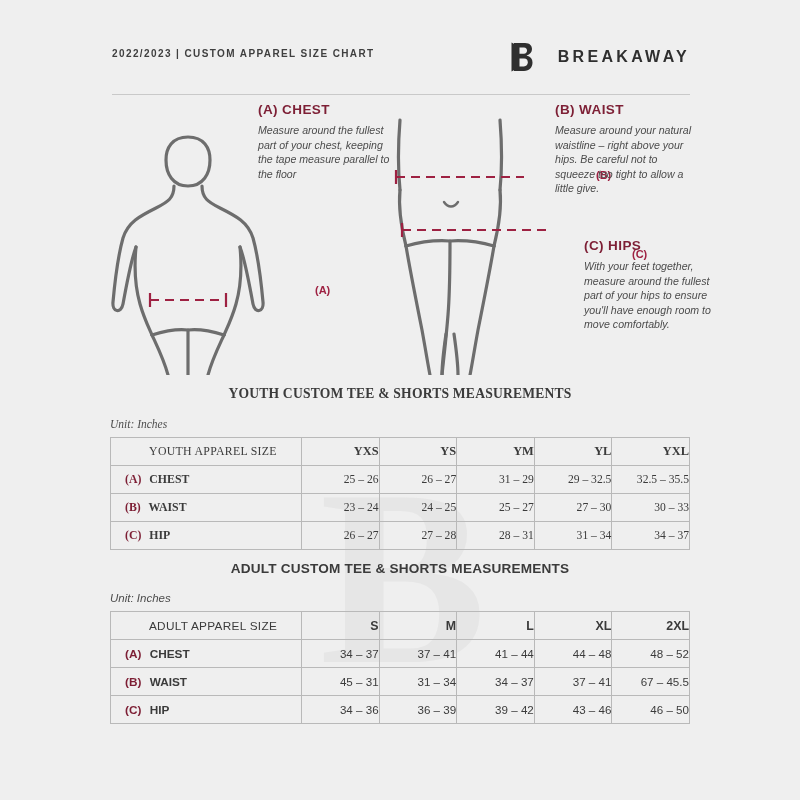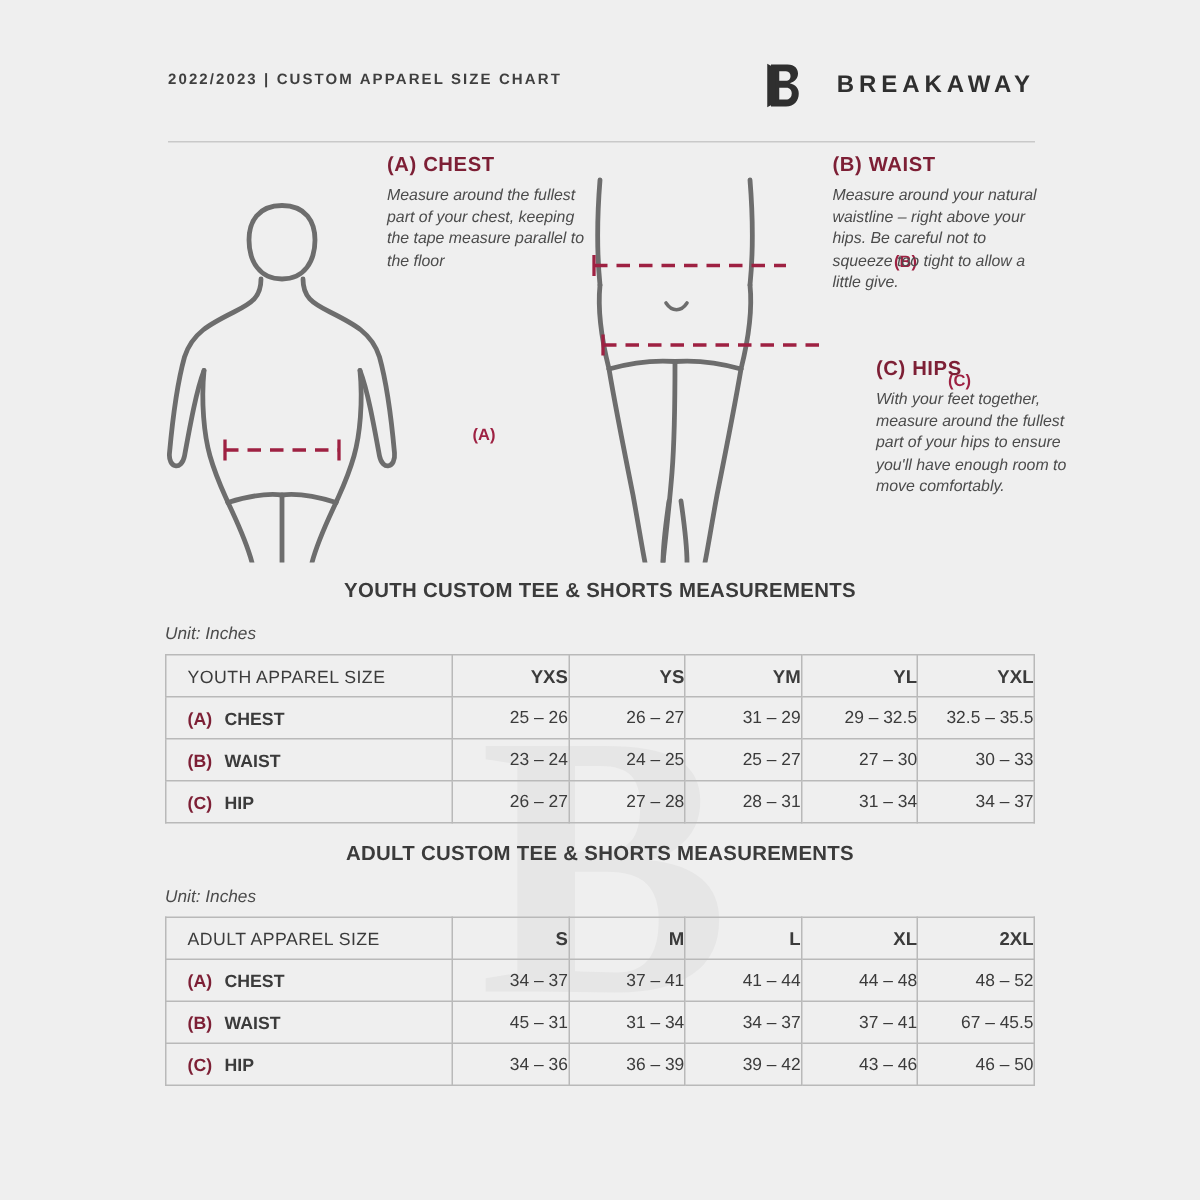--- a/index.html
+++ b/index.html
@@ -108,21 +108,21 @@
     line-height: 1.38;
     font-style: italic;
     color: #4c4c4c;
   }
   #callout-chest { left: 258px; top: 12px; width: 140px; }
   #callout-waist { left: 555px; top: 12px; width: 140px; }
   #callout-hips  { left: 555px; top: 148px; width: 140px; margin-left: 29px; }
 
   
   .table-block { position: absolute; left: 110px; width: 580px; }
-  #block-youth { top: 368px; }
+  #block-youth { top: 368px; font-family: Liberation Serif, serif; }
   #block-adult { top: 543px; }
 
   .table-title {
     text-align: center;
     font-size: 13.6px;
     font-weight: bold;
     color: #3b3b3b;
     letter-spacing: 0.2px;
   }
   .table-unit {
@@ -153,20 +153,21 @@
     width: 176px;
   }
   th {
     font-weight: bold;
     font-size: 12.4px;
   }
   th.col-label {
     font-size: 11.8px;
     font-weight: normal;
     letter-spacing: 0.3px;
+    text-align: center;
   }
   td.col-label { font-weight: bold; font-size: 11.8px; }
   .mk { color: #7d1f35; font-weight: bold; }
 </style>
 </head>
 <body>
 
 <div class="page">
   <div class="sheet">
     <div class="watermark">B</div>

